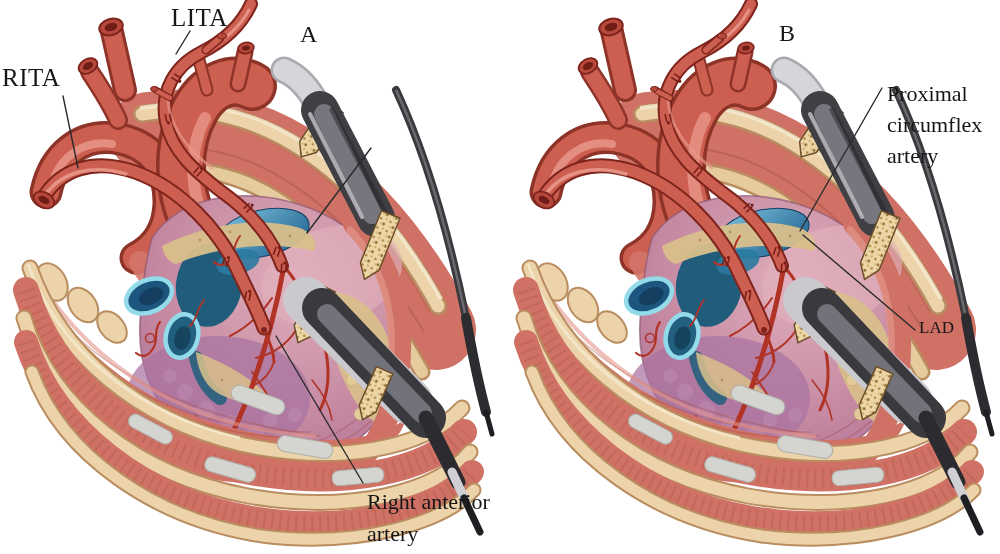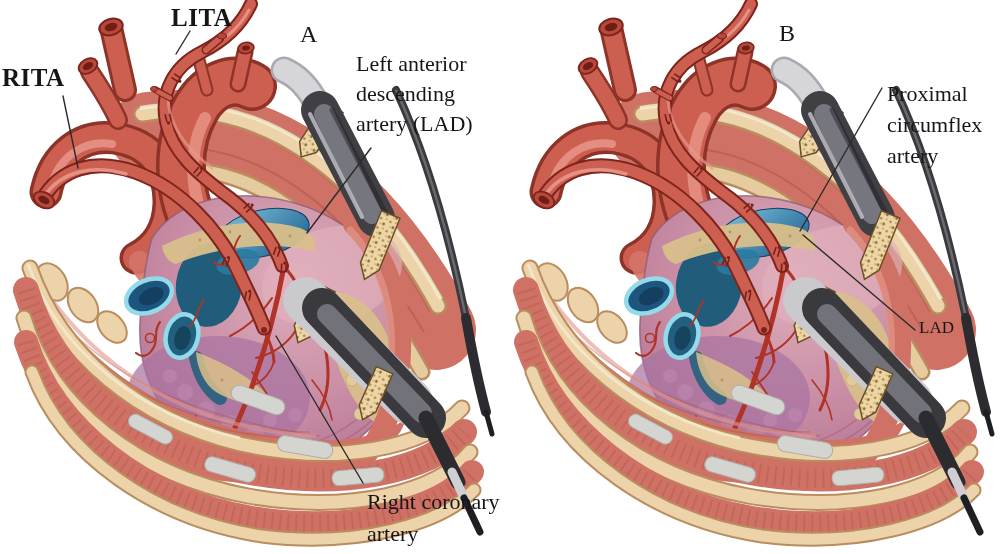--- a/index.html
+++ b/index.html
@@ -1,20 +1,20 @@
 <!DOCTYPE html>
 <html style="--background: #ffffff; --label-black: #161616; --leader-line: #2b2b2b; --artery-red: #cd5f51; --artery-outline: #7e241c; --artery-highlight: #e8978a; --coronary-red: #b03326; --rib-tan: #ecd3a9; --rib-edge: #b98d5f; --muscle-salmon: #cf7265; --muscle-shade: #a94f44; --heart-pink: #c488a1; --heart-purple: #a973a1; --fat-yellow: #d9bf8b; --vein-blue: #1d5f8c; --vein-rim-cyan: #93dbea; --retractor-dark: #3a3a3e; --retractor-silver: #d5d5da; --bone-speckle: #ecd6a8; --cartilage-gray: #d4d4d0;"><head>
 <meta charset="utf-8">
 <style>
   html,body{margin:0;padding:0;background:#fff}
   .fig{position:relative;width:1000px;height:554px;background:var(--background,#ffffff);
        overflow:hidden;font-family:"Liberation Serif",serif}
   .fig svg{position:absolute;left:0;top:0}
   .lbl{position:absolute;color:var(--label-black,#161616);white-space:pre-line;line-height:1.32}
-  .lbl.bold{font-weight:700;letter-spacing:.5px}
+  .lbl.bold{font-weight:400;letter-spacing:.5px}
   .lbl-rita{left:2px;top:61px;font-size:25px}
   .lbl-lita{left:171px;top:1px;font-size:25px}
   .lbl-letter-a{left:300px;top:19px;font-size:24px}
   .lbl-lad-a{left:356px;top:49px;font-size:22px;line-height:30px;width:150px}
   .lbl-letter-b{left:779px;top:18px;font-size:24px}
   .lbl-pcx{left:887px;top:78px;font-size:22px;line-height:31px;width:115px}
   .lbl-lad-b{left:919px;top:317px;font-size:17px}
   .lbl-rca{left:367px;top:486px;font-size:22px;line-height:32px;width:170px}
 </style>
 </head>
@@ -311,24 +311,21 @@
     <line x1="371" y1="148" x2="307" y2="233"></line>
     <line x1="276" y1="336" x2="363" y2="483"></line>
     <line x1="882" y1="88" x2="800" y2="231"></line>
     <line x1="803" y1="235" x2="915" y2="330"></line>
   </g>
 </svg>
 
 <div class="lbl bold lbl-rita">RITA</div>
 <div class="lbl bold lbl-lita">LITA</div>
 <div class="lbl lbl-letter-a">A</div>
-<div class="lbl lbl-lad-a">Left anterior
-descending
-artery (LAD)</div>
-<div class="lbl lbl-rca">Right coronary
+<div class="lbl lbl-rca">Right anterior
 artery</div>
 <div class="lbl lbl-letter-b">B</div>
 <div class="lbl lbl-pcx">Proximal
 circumflex
 artery</div>
 <div class="lbl lbl-lad-b">LAD</div>
 
 </div>
 
 </body></html>

